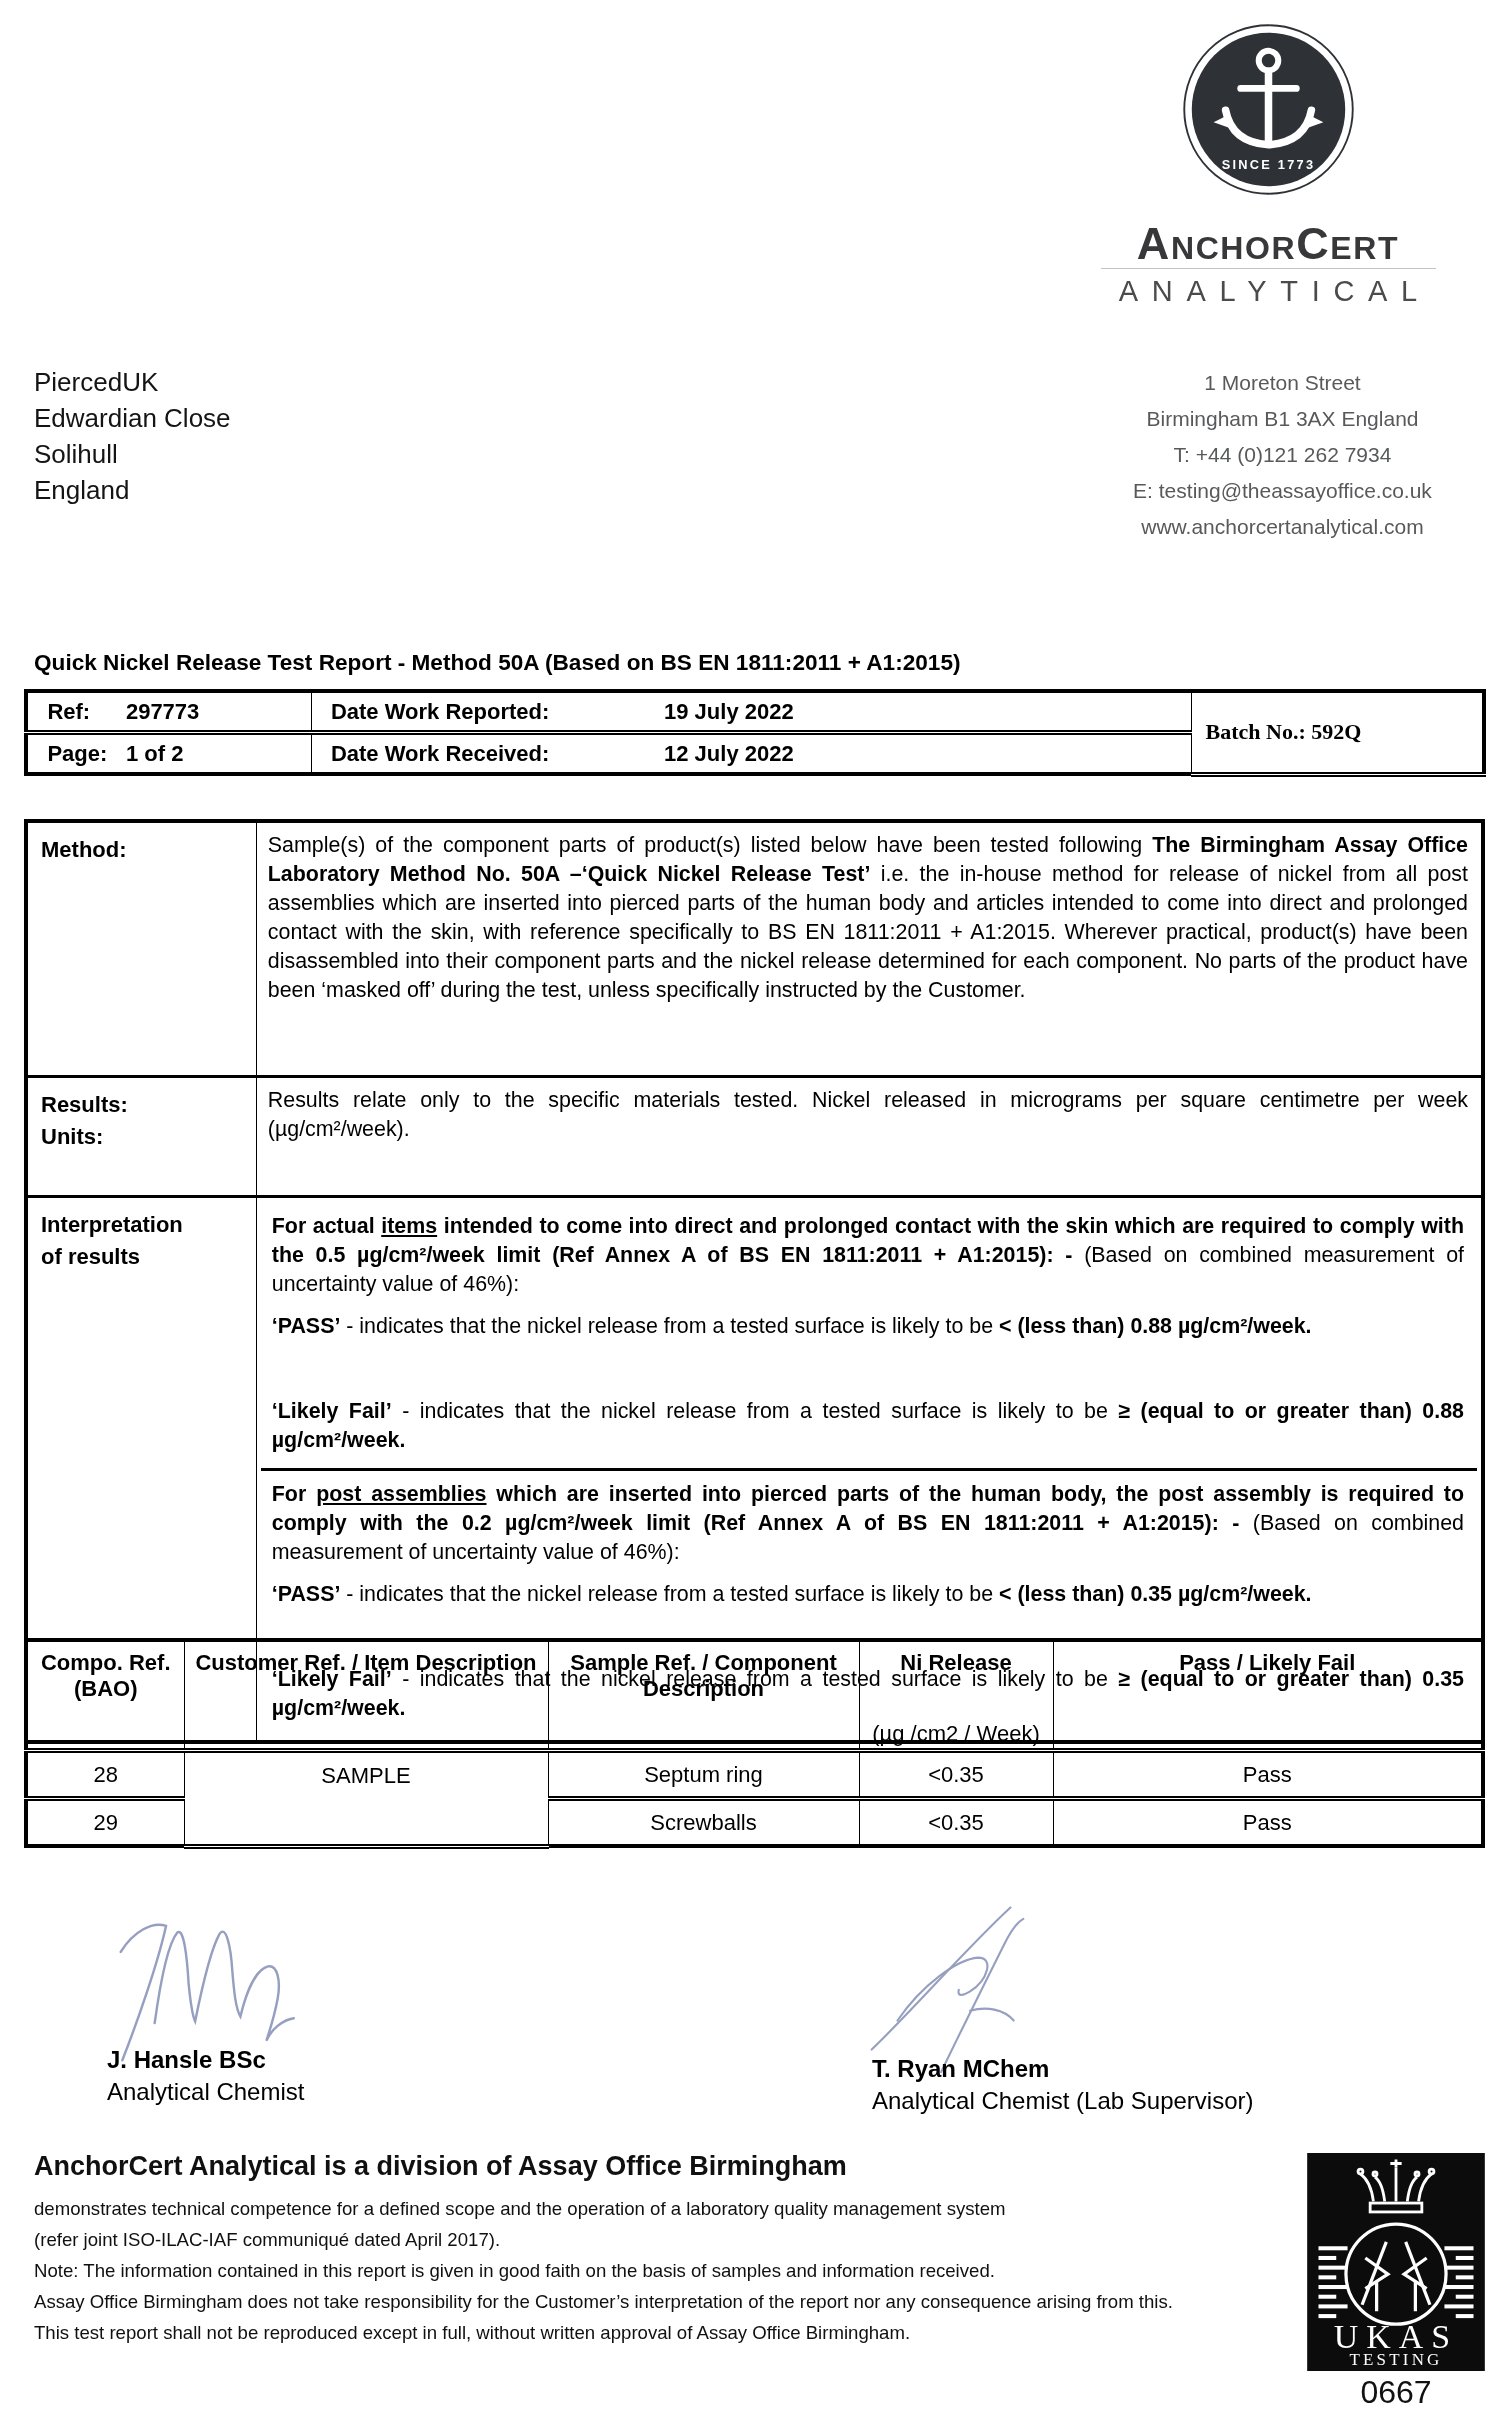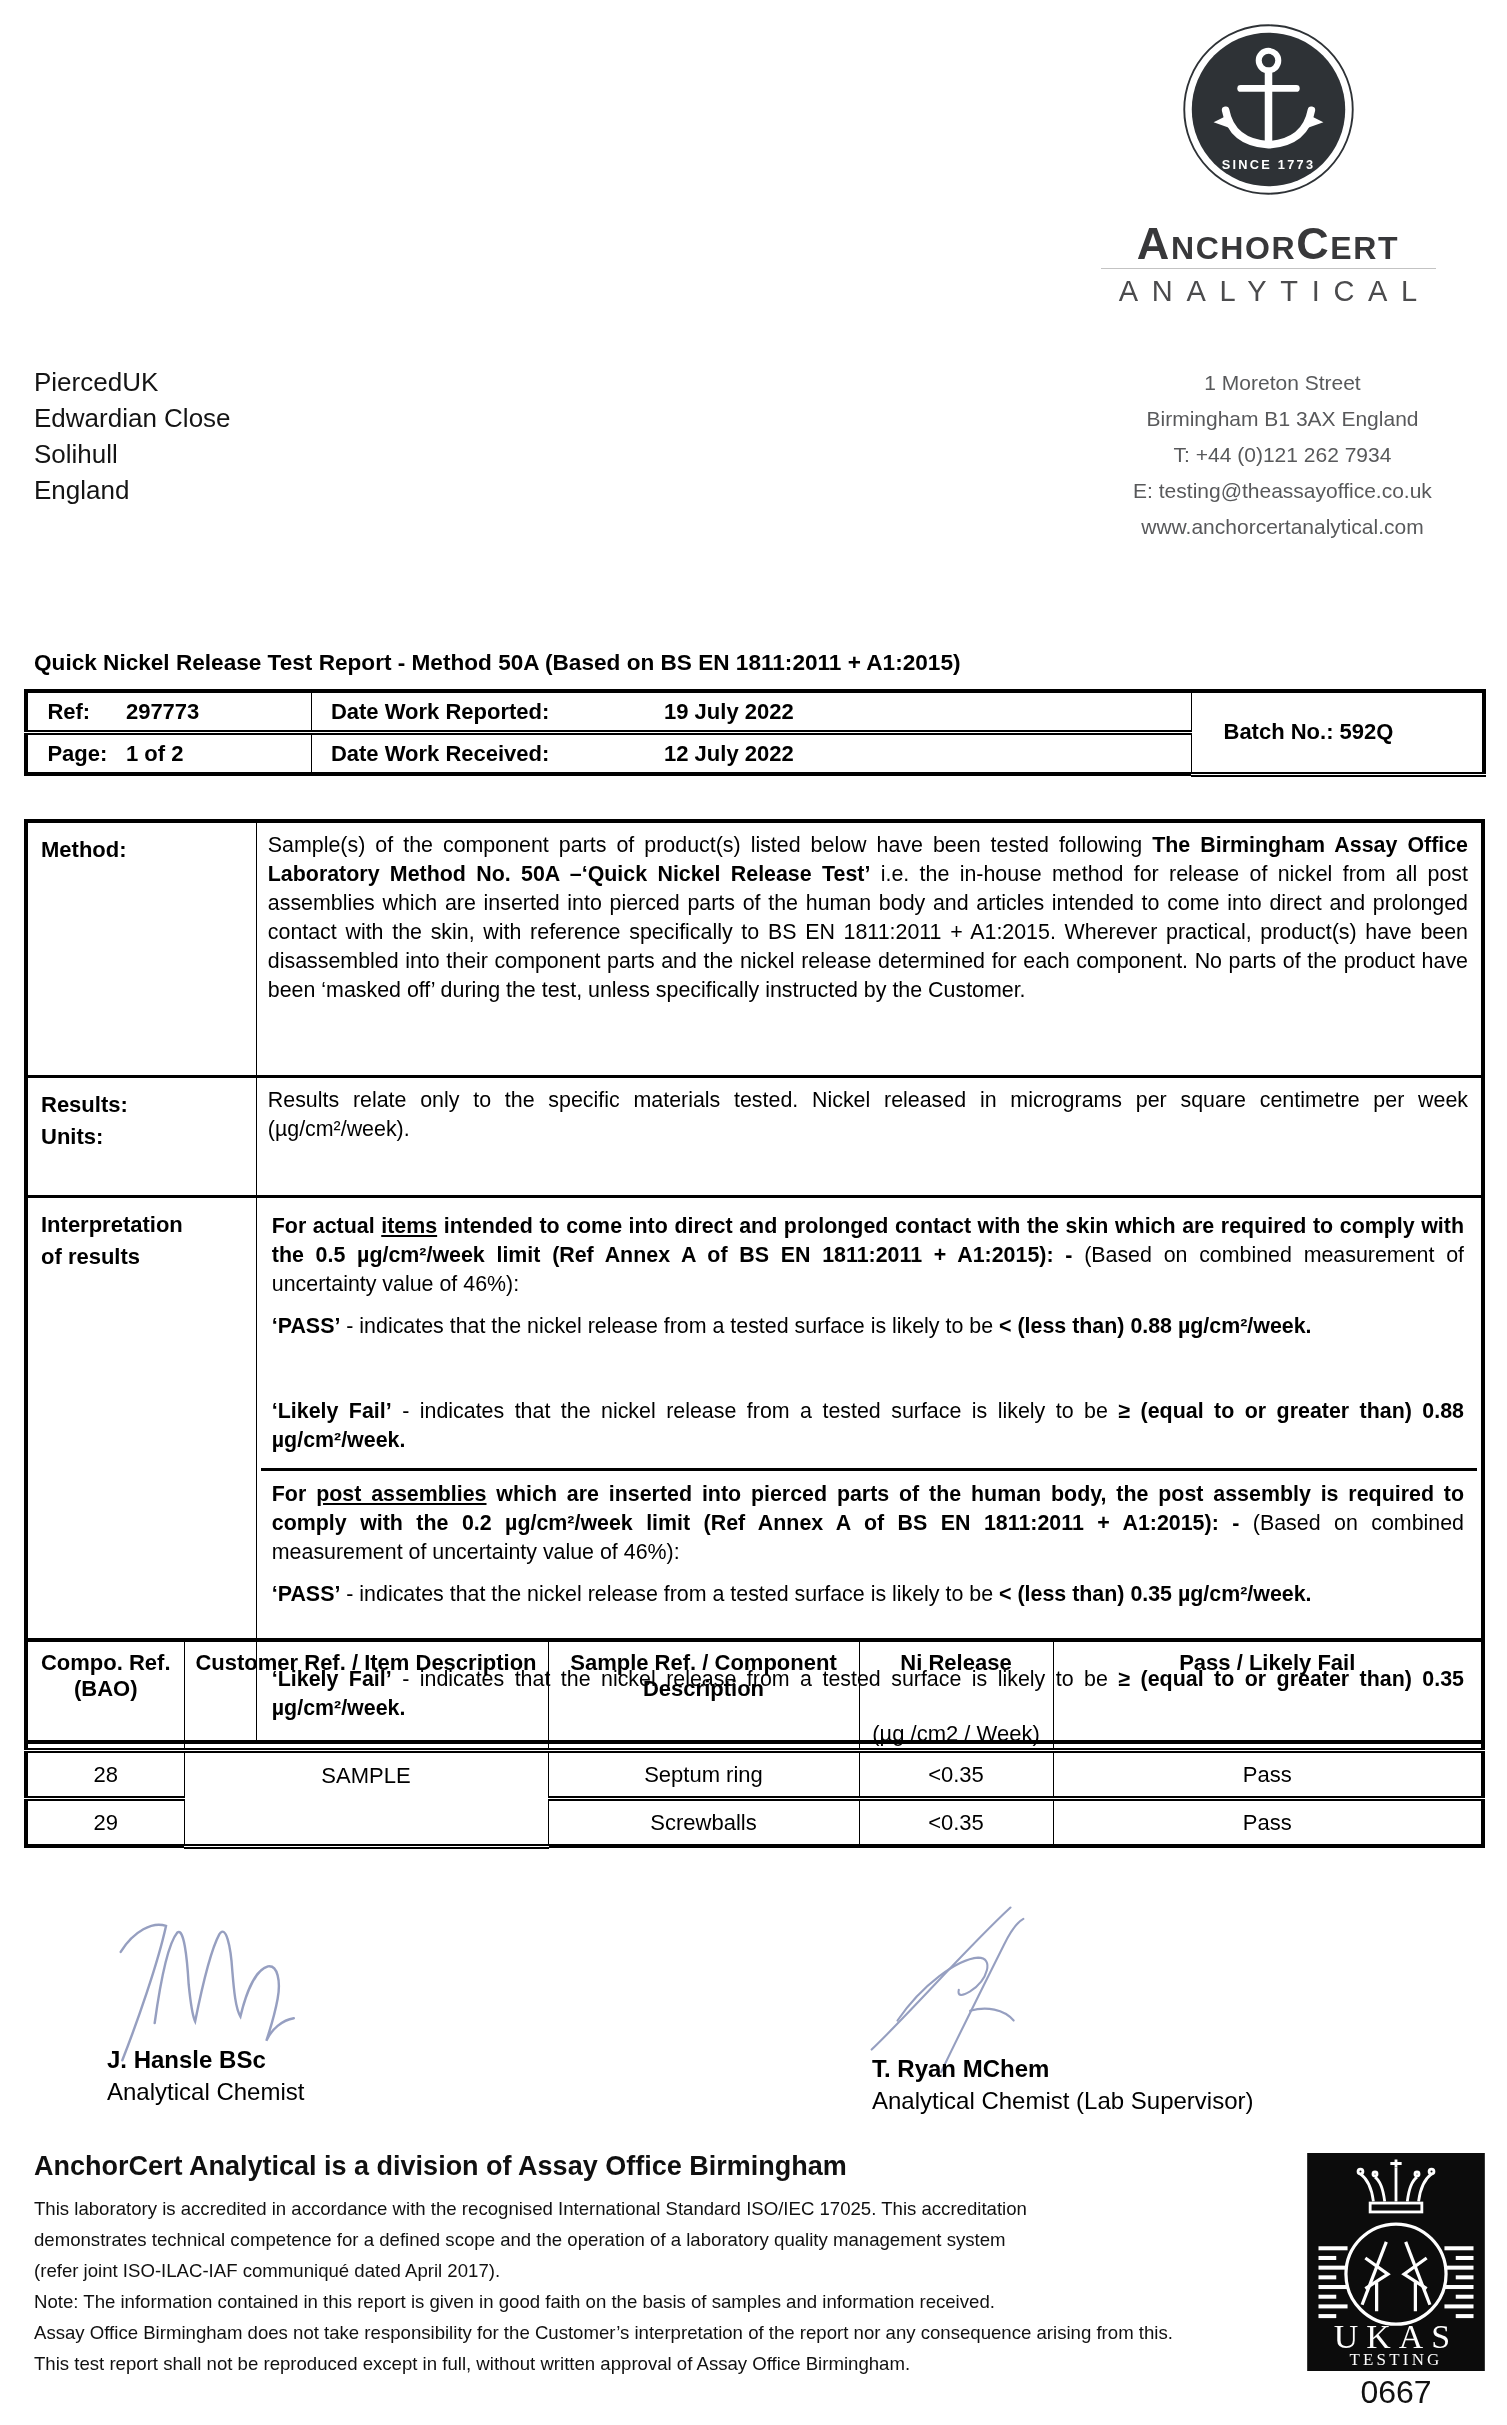--- a/index.html
+++ b/index.html
@@ -23,21 +23,21 @@
   .report-title{left:34px;top:650px;font-size:22.6px;font-weight:700;}
 
   table{border-collapse:collapse;table-layout:fixed;}
   .doc-table{width:1457px;border:4px solid #000;}
 
   
   .ref-wrap{left:24px;top:689px;}
   .ref-table td{border:1.6px solid #000;font-size:22px;font-weight:700;height:37px;
                 vertical-align:middle;padding:0 0 0 19.4px;}
   .ref-table tr.r1 td{border-bottom:5.7px double #000;}
-  .ref-table td.batch{border-bottom:4px solid #000;padding-left:32px;}
+  .ref-table td.batch{border-bottom:4px solid #000;padding-left:14px;font-family:Liberation Serif, serif;}
   .lbl-sm{display:inline-block;width:53px;}
   .lbl-md{display:inline-block;width:327px;}
   .val-ref{display:inline-block;margin-left:19.4px;}
 
   
   .method-wrap{left:24px;top:819px;}
   .method-table td{border:1.6px solid #000;vertical-align:top;}
   .method-table td.lab{padding:11.3px 0 0 13px;font-size:22px;font-weight:700;line-height:32px;}
   .method-table td.content{padding:8px 13px 8px 11.3px;font-size:21.4px;line-height:29px;
                            text-align:justify;}
@@ -254,21 +254,20 @@
       <path d="M160,152 C180,146 202,150 214,164"></path>
     </g>
   </svg>
   <div class="abs sig-right-text">
     <div class="sig-name">T. Ryan MChem</div>
     <div class="sig-role">Analytical Chemist (Lab Supervisor)</div>
   </div>
 
   <div class="abs division">AnchorCert Analytical is a division of Assay Office Birmingham</div>
   <div class="abs footer-lines">
-    <div>This laboratory is accredited in accordance with the recognised International Standard ISO/IEC 17025. This accreditation</div>
     <div>demonstrates technical competence for a defined scope and the operation of a laboratory quality management system</div>
     <div>(refer joint ISO-ILAC-IAF communiqué dated April 2017).</div>
     <div>Note: The information contained in this report is given in good faith on the basis of samples and information received.</div>
     <div>Assay Office Birmingham does not take responsibility for the Customer’s interpretation of the report nor any consequence arising from this.</div>
     <div>This test report shall not be reproduced except in full, without written approval of Assay Office Birmingham.</div>
   </div>
 
   <div class="abs ukas-block">
     <svg width="178" height="218" viewBox="0 0 220 270">
       <rect width="220" height="270" fill="#0c0c0c"></rect>

